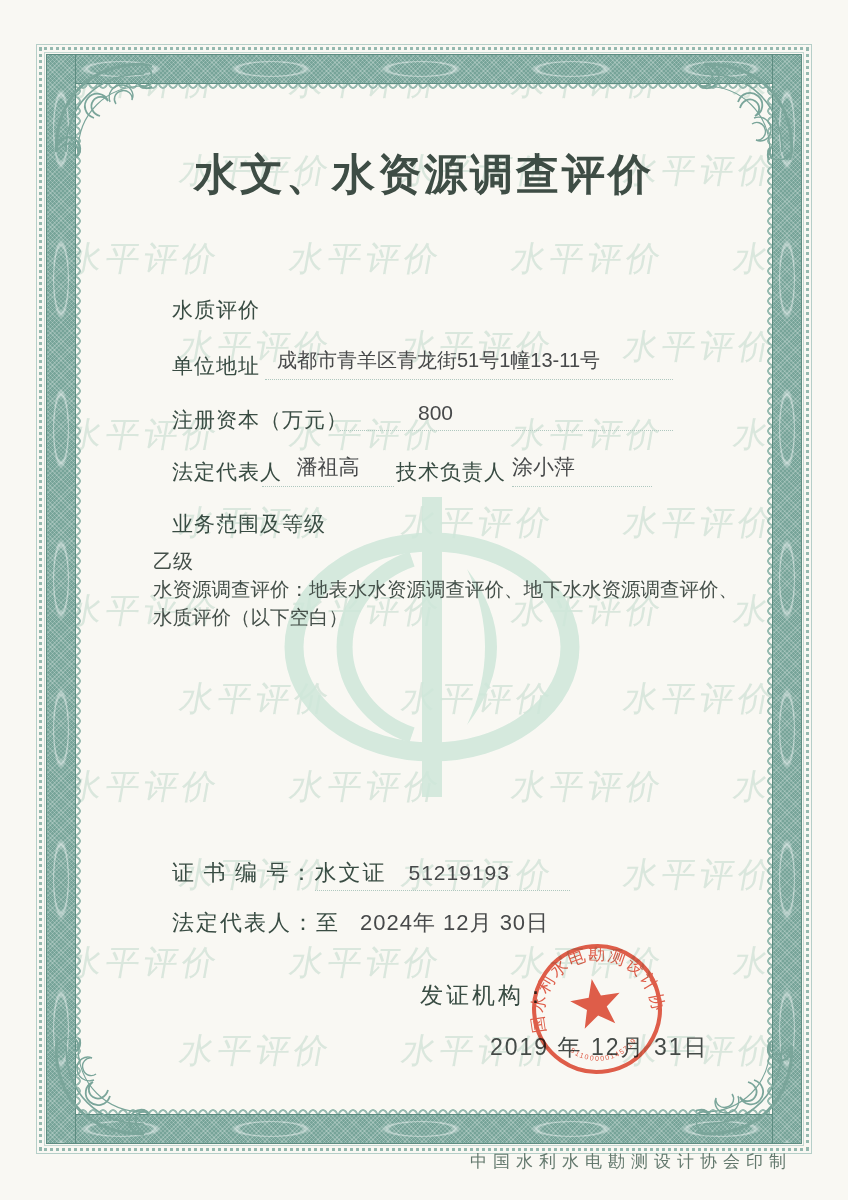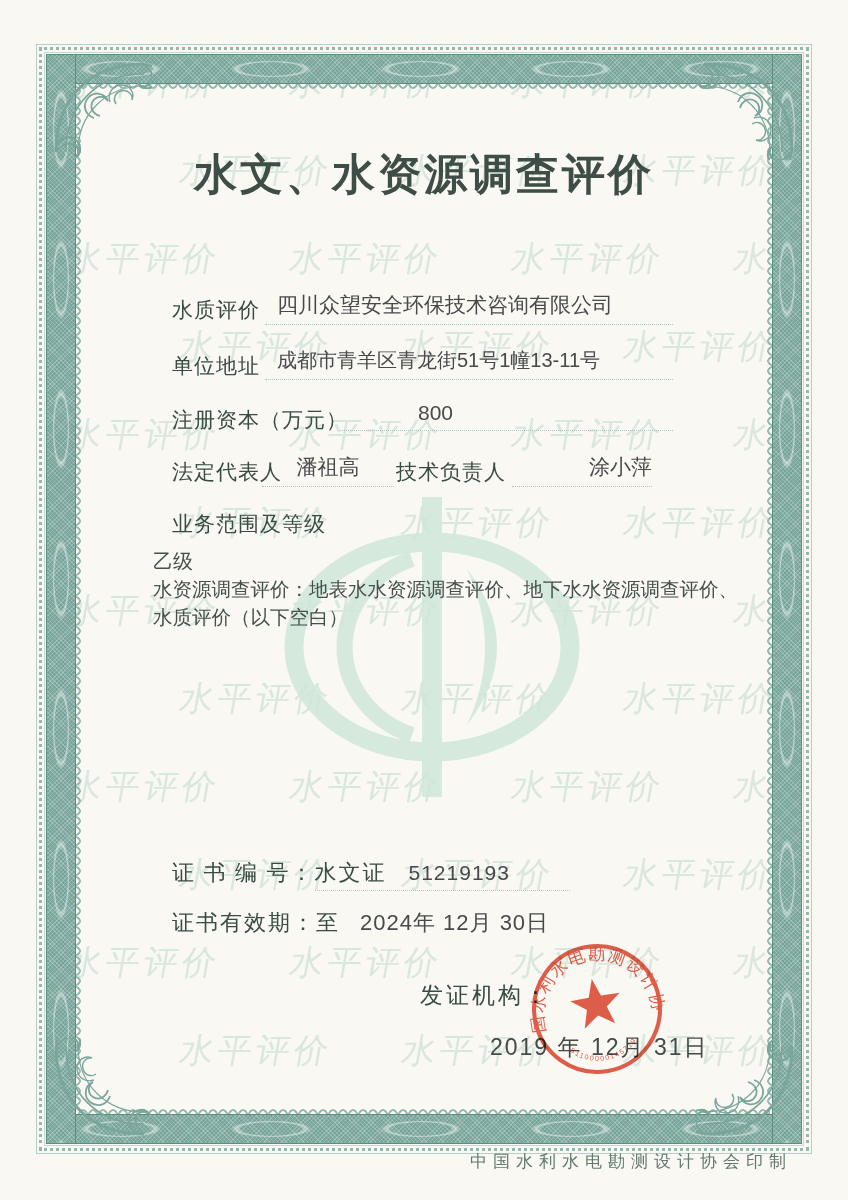--- a/index.html
+++ b/index.html
@@ -214,53 +214,50 @@
         <path d="M62,46 c-3,-9 3,-17 12,-17 c8,0 13,8 10,15 c1,-6 -5,-11 -11,-9 c-7,2 -8,9 -5,13" stroke-width="1.4"></path>
       </g>
     </svg>
   </div>
 
   <div class="content">
 
     <div class="abs title t1">水文、水资源调查评价</div>
 
     <div class="abs lbl" style="left:172px;top:296px">水质评价</div>
-    <div class="vbox" style="left:265px;top:291px;width:408px">
-      <span class="val" style="padding-left:12px">四川众望安全环保技术咨询有限公司</span>
-    </div>
 
     <div class="abs lbl" style="left:172px;top:352px">单位地址</div>
     <div class="vbox" style="left:265px;top:347px;width:408px">
       <span class="val" style="padding-left:12px;font-size:20px">成都市青羊区青龙街51号1幢13-11号</span>
     </div>
 
     <div class="abs lbl" style="left:172px;top:406px">注册资本（万元）</div>
     <div class="vbox" style="left:340px;top:401px;width:333px">
       <span class="val" style="padding-left:78px">800</span>
     </div>
 
     <div class="abs lbl" style="left:172px;top:458px">法定代表人</div>
     <div class="vbox" style="left:262px;top:453px;width:132px;text-align:center">
       <span class="val">潘祖高</span>
     </div>
     <div class="abs lbl" style="left:396px;top:458px">技术负责人</div>
-    <div class="vbox" style="left:512px;top:453px;width:140px;text-align:right">
+    <div class="vbox" style="left:512px;top:453px;width:140px;text-align:left">
       <span class="val">涂小萍</span>
     </div>
 
     <div class="abs lbl" style="left:172px;top:510px">业务范围及等级</div>
     <div class="abs scope-grade">乙级</div>
     <div class="abs scope-desc">水资源调查评价：地表水水资源调查评价、地下水水资源调查评价、水质评价（以下空白）</div>
 
     <div class="abs certline" style="left:172px;top:858px">
       <span>证 书 编 号：</span><span class="uline"><span>水文证</span><span class="num" style="margin-left:22px;margin-right:60px">51219193</span></span>
     </div>
 
     <div class="abs certline" style="left:172px;top:908px">
-      <span>证书有效期：</span><span>至</span><span class="num" style="margin-left:20px;font-size:22px">2024年  12月  30日</span>
+      <span>法定代表人：</span><span>至</span><span class="num" style="margin-left:20px;font-size:22px">2024年  12月  30日</span>
     </div>
 
     <div class="abs issuer">发证机构：</div>
     <div class="abs issue-date">2019 年  12月  31日</div>
 
     <div class="footer-print">中国水利水电勘测设计协会印制</div>
   </div>
 
   <svg class="seal" viewBox="0 0 140 140">
     <defs>

